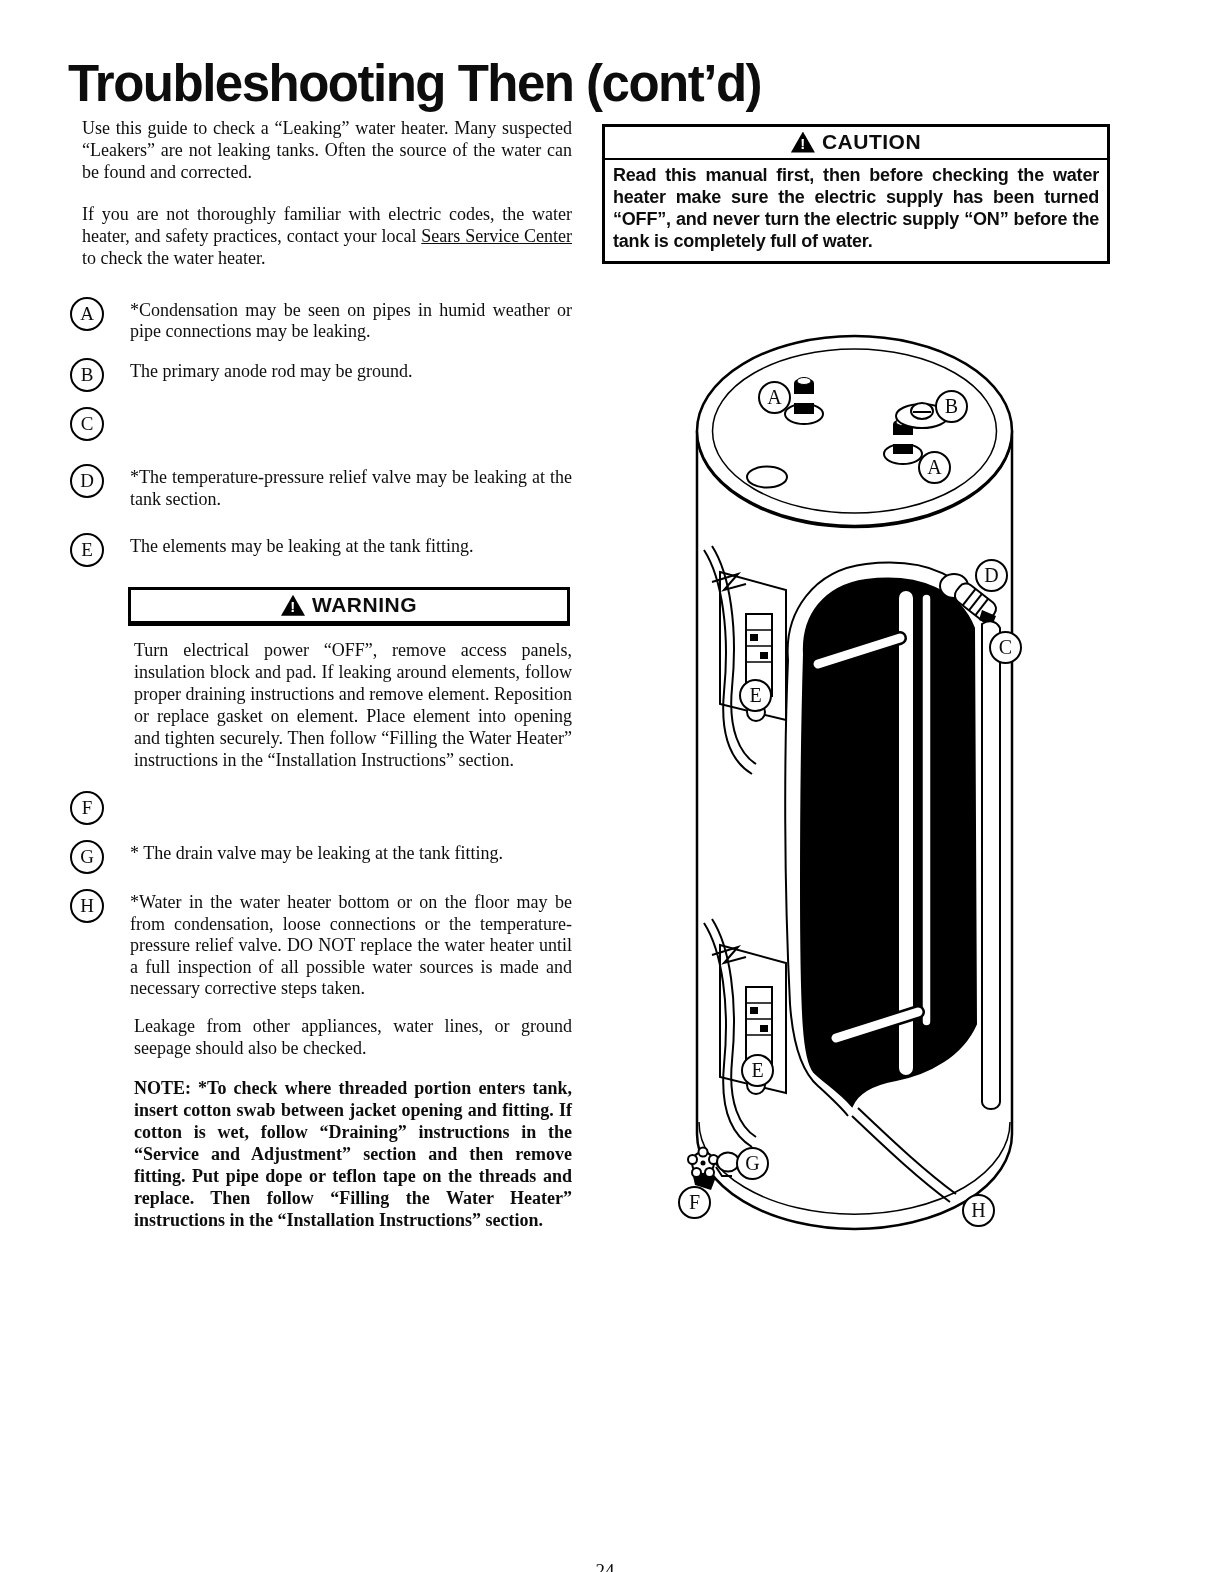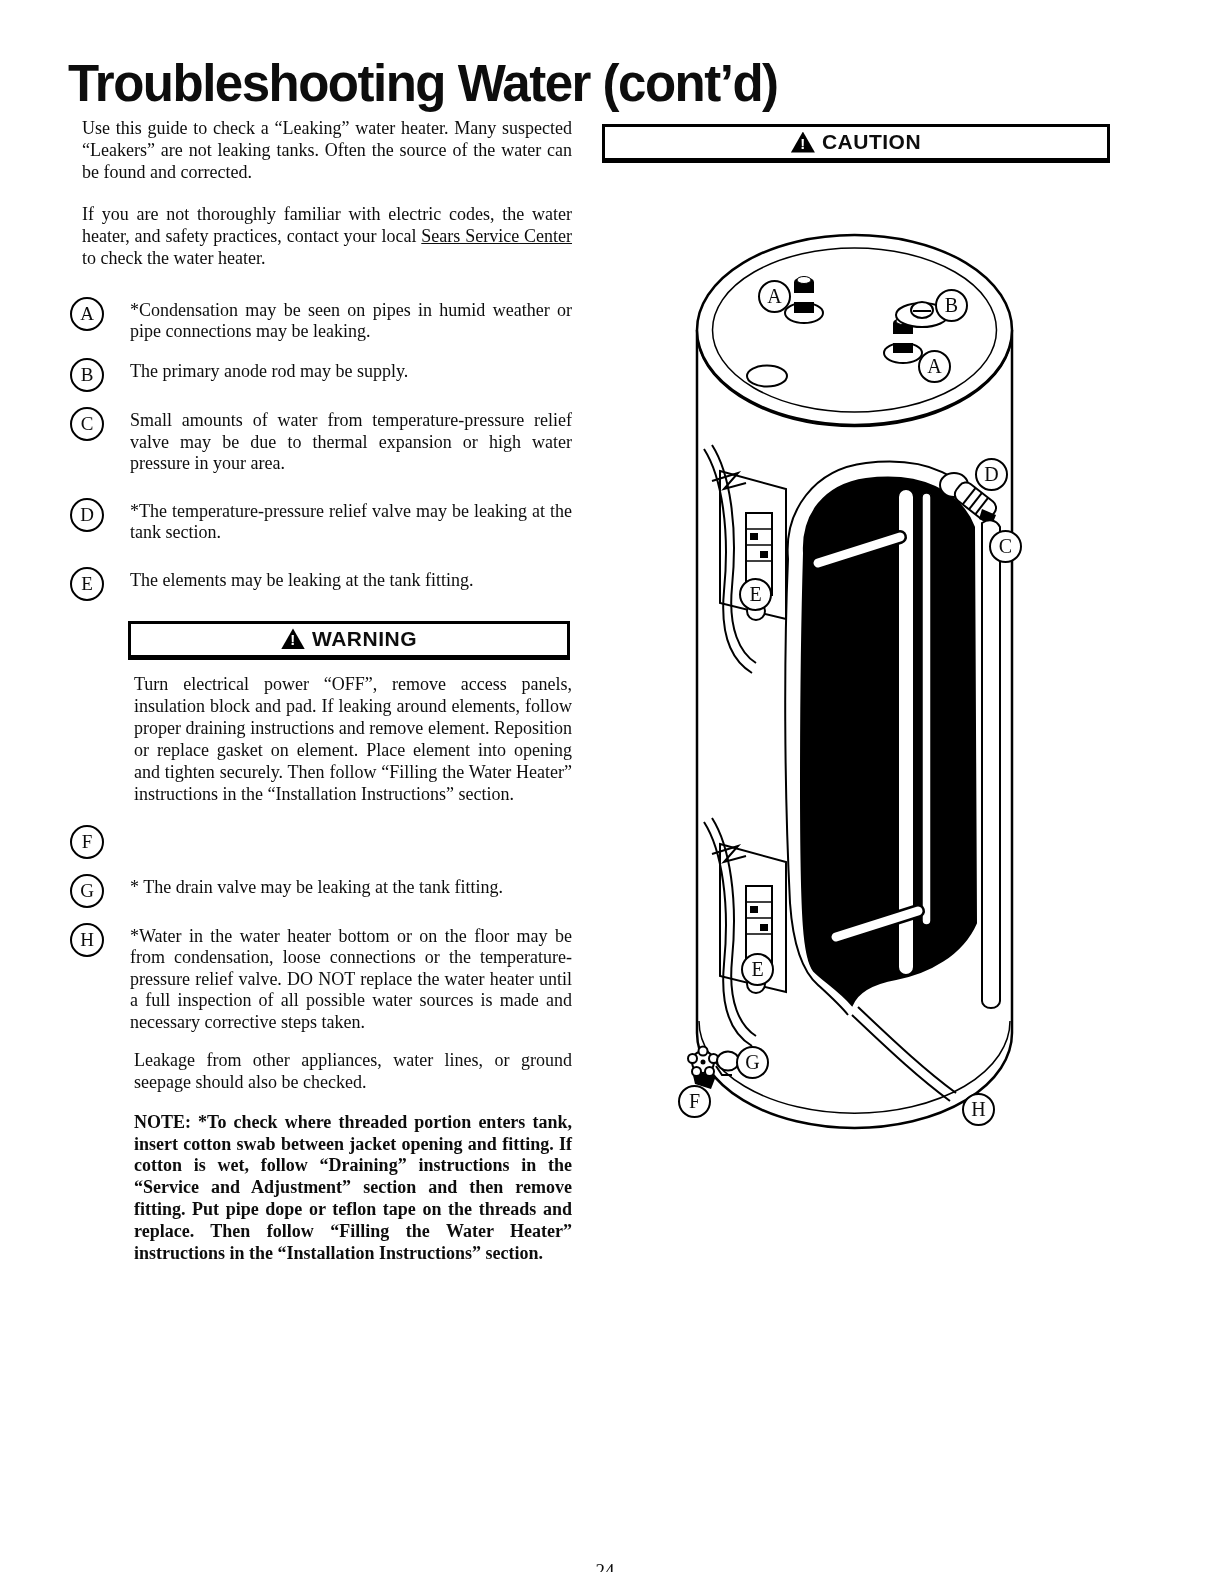--- a/index.html
+++ b/index.html
@@ -91,42 +91,41 @@
     border:2px solid #000;border-radius:50%;background:#fff;
     display:flex;align-items:center;justify-content:center;
     font-size:20px;font-family:"Liberation Serif",serif;
   }
 </style>
 </head>
 <body>
 
 <div class="page">
 
-  <h1 class="title">Troubleshooting Water (cont’d)</h1>
+  <h1 class="title">Troubleshooting Then (cont’d)</h1>
 
   <div class="columns">
 
     <div class="col-left">
 
       <p class="body-par">Use this guide to check a “Leaking” water heater. Many suspected “Leakers” are not leaking tanks. Often the source of the water can be found and corrected.</p>
 
       <p class="body-par" style="margin-bottom:30px;"><span>If you are not thoroughly familiar with electric codes, the water heater, and safety practices, contact your local </span><span class="u">Sears Service Center</span><span> to check the water heater.</span></p>
 
       <div>
         <div class="cp">
           <span class="cp-letter">A</span>
           <span class="cp-text">*Condensation may be seen on pipes in humid weather or pipe connections may be leaking.</span>
         </div>
         <div class="cp">
           <span class="cp-letter">B</span>
-          <span class="cp-text">The primary anode rod may be supply.</span>
+          <span class="cp-text">The primary anode rod may be ground.</span>
         </div>
         <div class="cp" style="margin-bottom:26px;">
           <span class="cp-letter">C</span>
-          <span class="cp-text">Small amounts of water from temperature-pressure relief valve may be due to thermal expansion or high water pressure in your area.</span>
         </div>
         <div class="cp" style="margin-bottom:26px;">
           <span class="cp-letter">D</span>
           <span class="cp-text">*The temperature-pressure relief valve may be leaking at the tank section.</span>
         </div>
         <div class="cp" style="margin-bottom:20px;">
           <span class="cp-letter">E</span>
           <span class="cp-text">The elements may be leaking at the tank fitting.</span>
         </div>
       </div>
@@ -164,20 +163,21 @@
 
     <div class="col-right">
 
       <div class="alert caution-box">
         <div class="alert-title">
           <span class="tri">
               <span class="tri-bang">!</span>
             </span>
           <span>CAUTION</span>
         </div>
+        <div class="alert-body">Read this manual first, then before checking the water heater make sure the electric supply has been turned “OFF”, and never turn the electric supply “ON” before the tank is completely full of water.</div>
       </div>
 
       <div class="illustration">
         <svg viewBox="0 0 475 930" width="475" height="930">
           <g fill="none" stroke="#000" stroke-width="2.5">
 
             <path d="M45,107 L45,810 A157.5,95 0 0 0 360,810 L360,107" fill="#ffffff"></path>
 
             <ellipse cx="202.5" cy="107" rx="157.5" ry="95" fill="#ffffff"></ellipse>
             <ellipse cx="202.5" cy="107" rx="142" ry="82" stroke-width="1.5"></ellipse>

